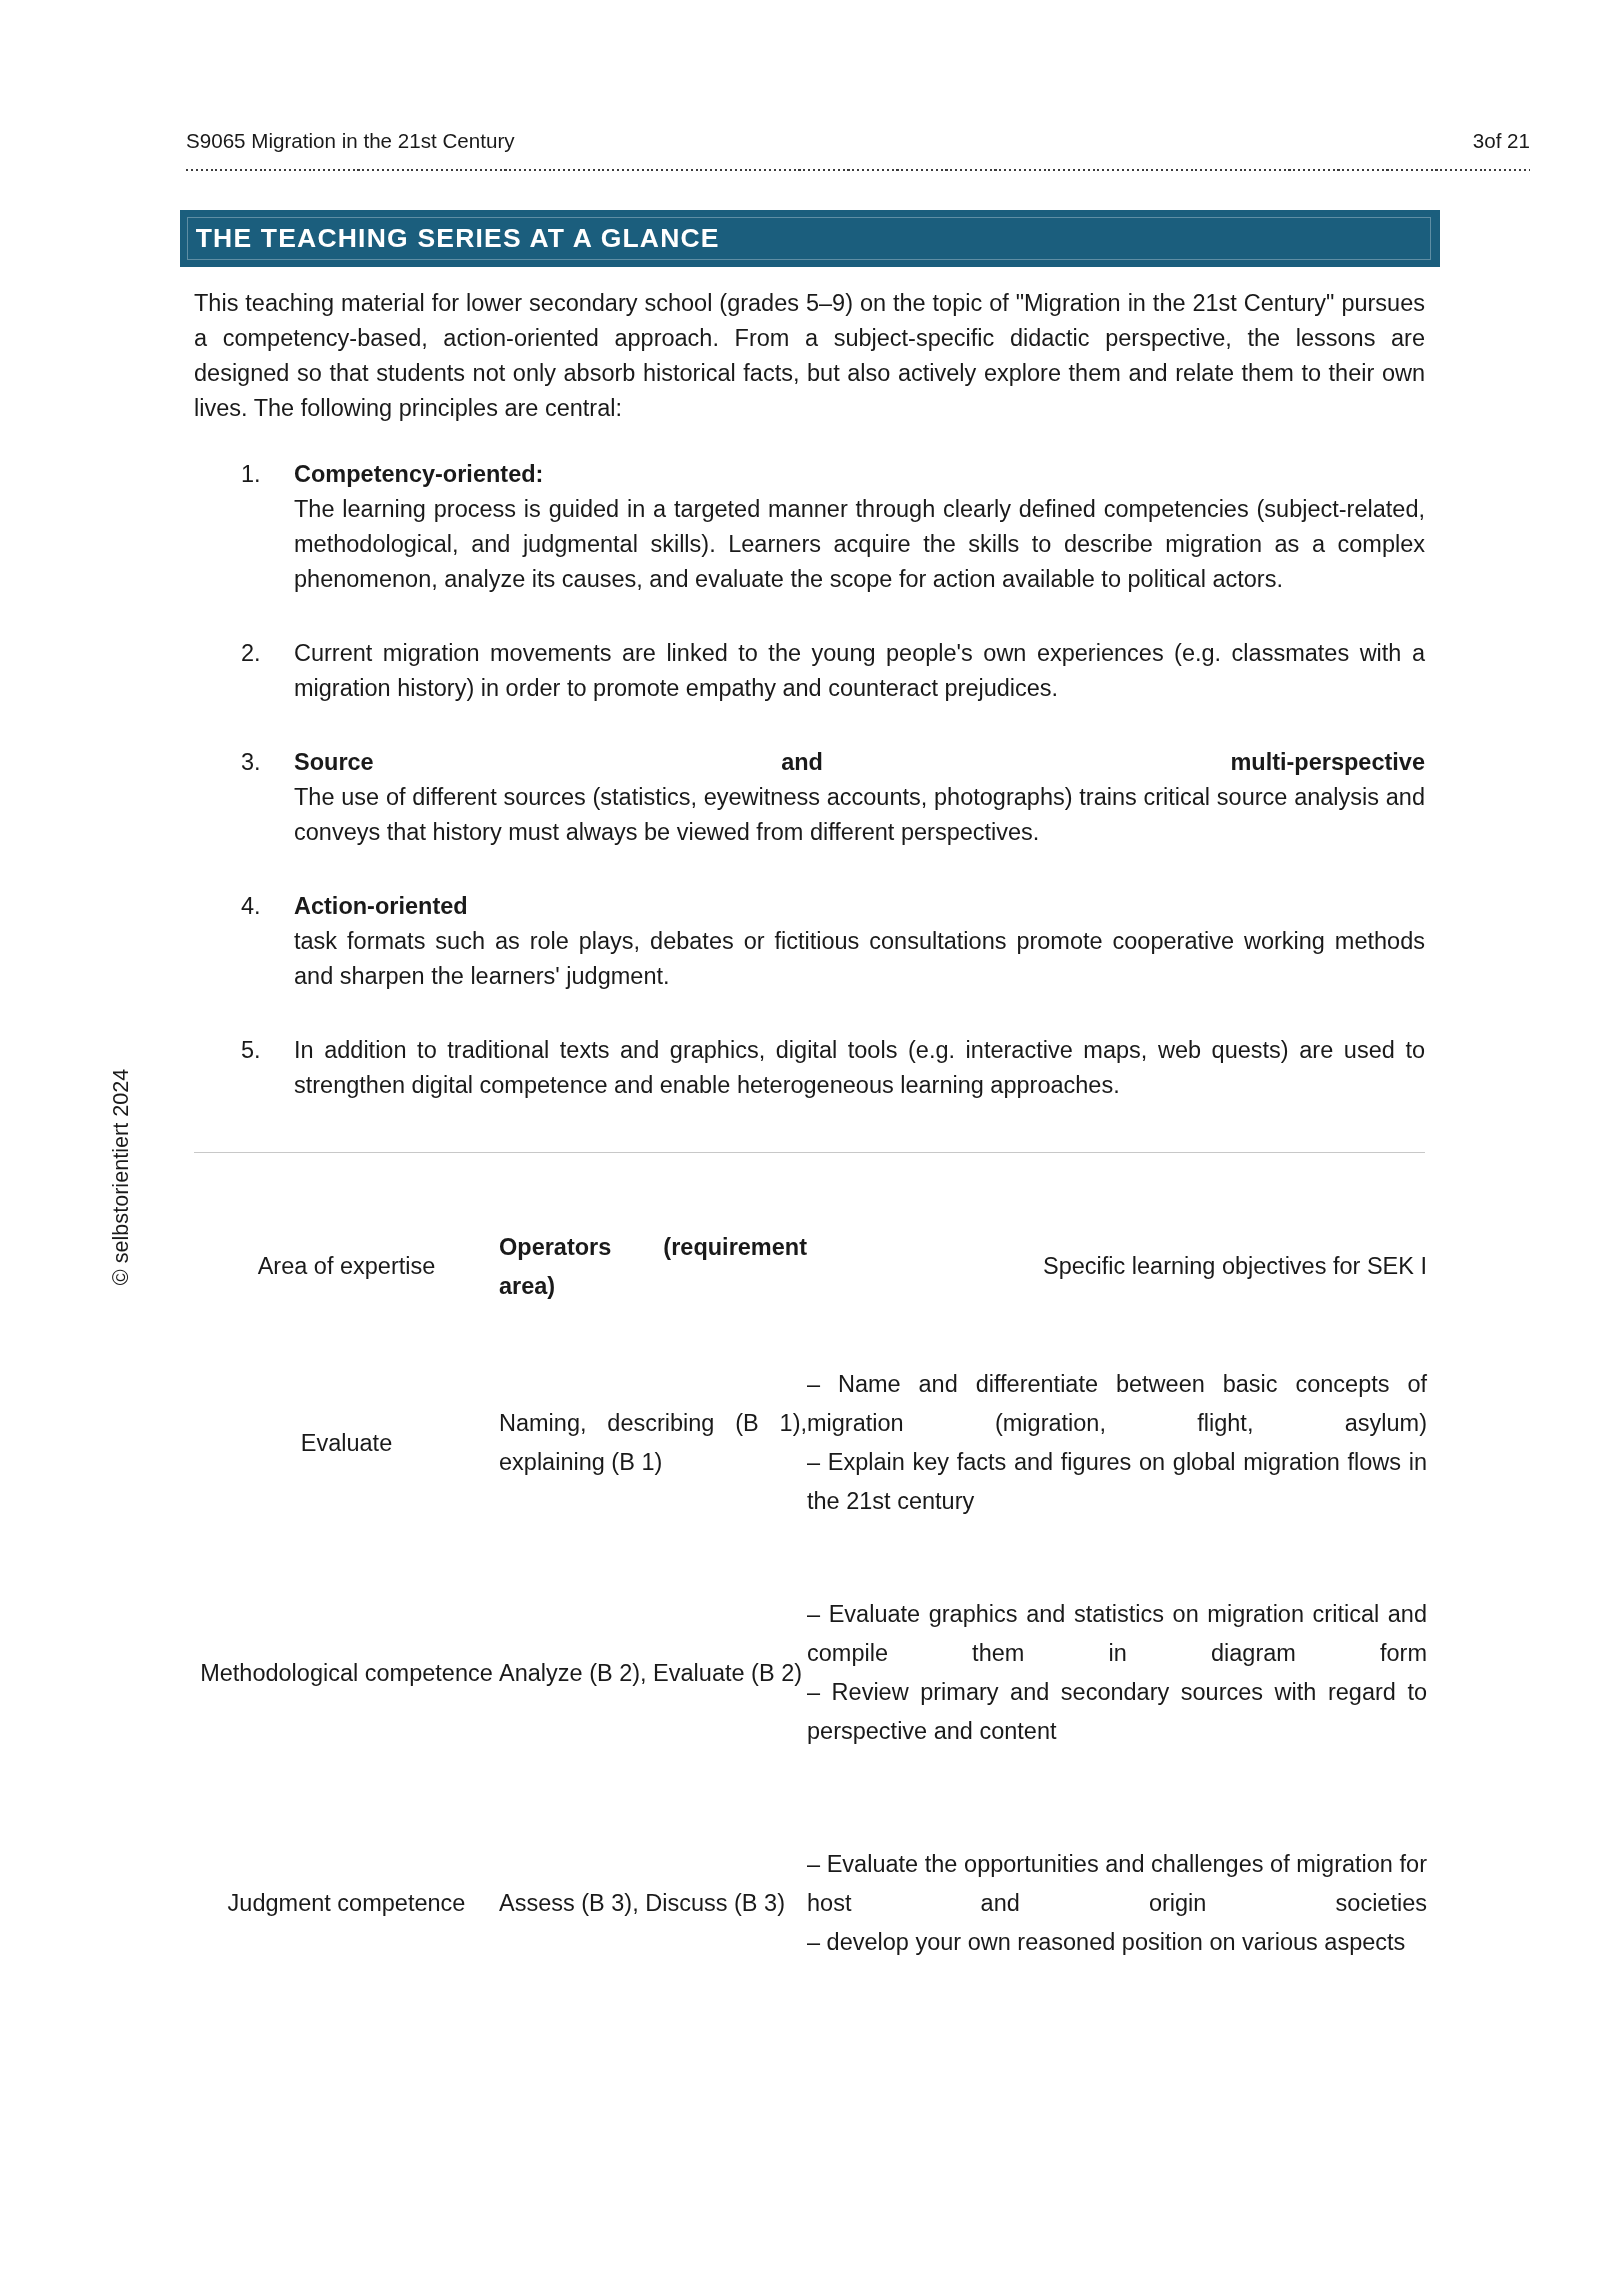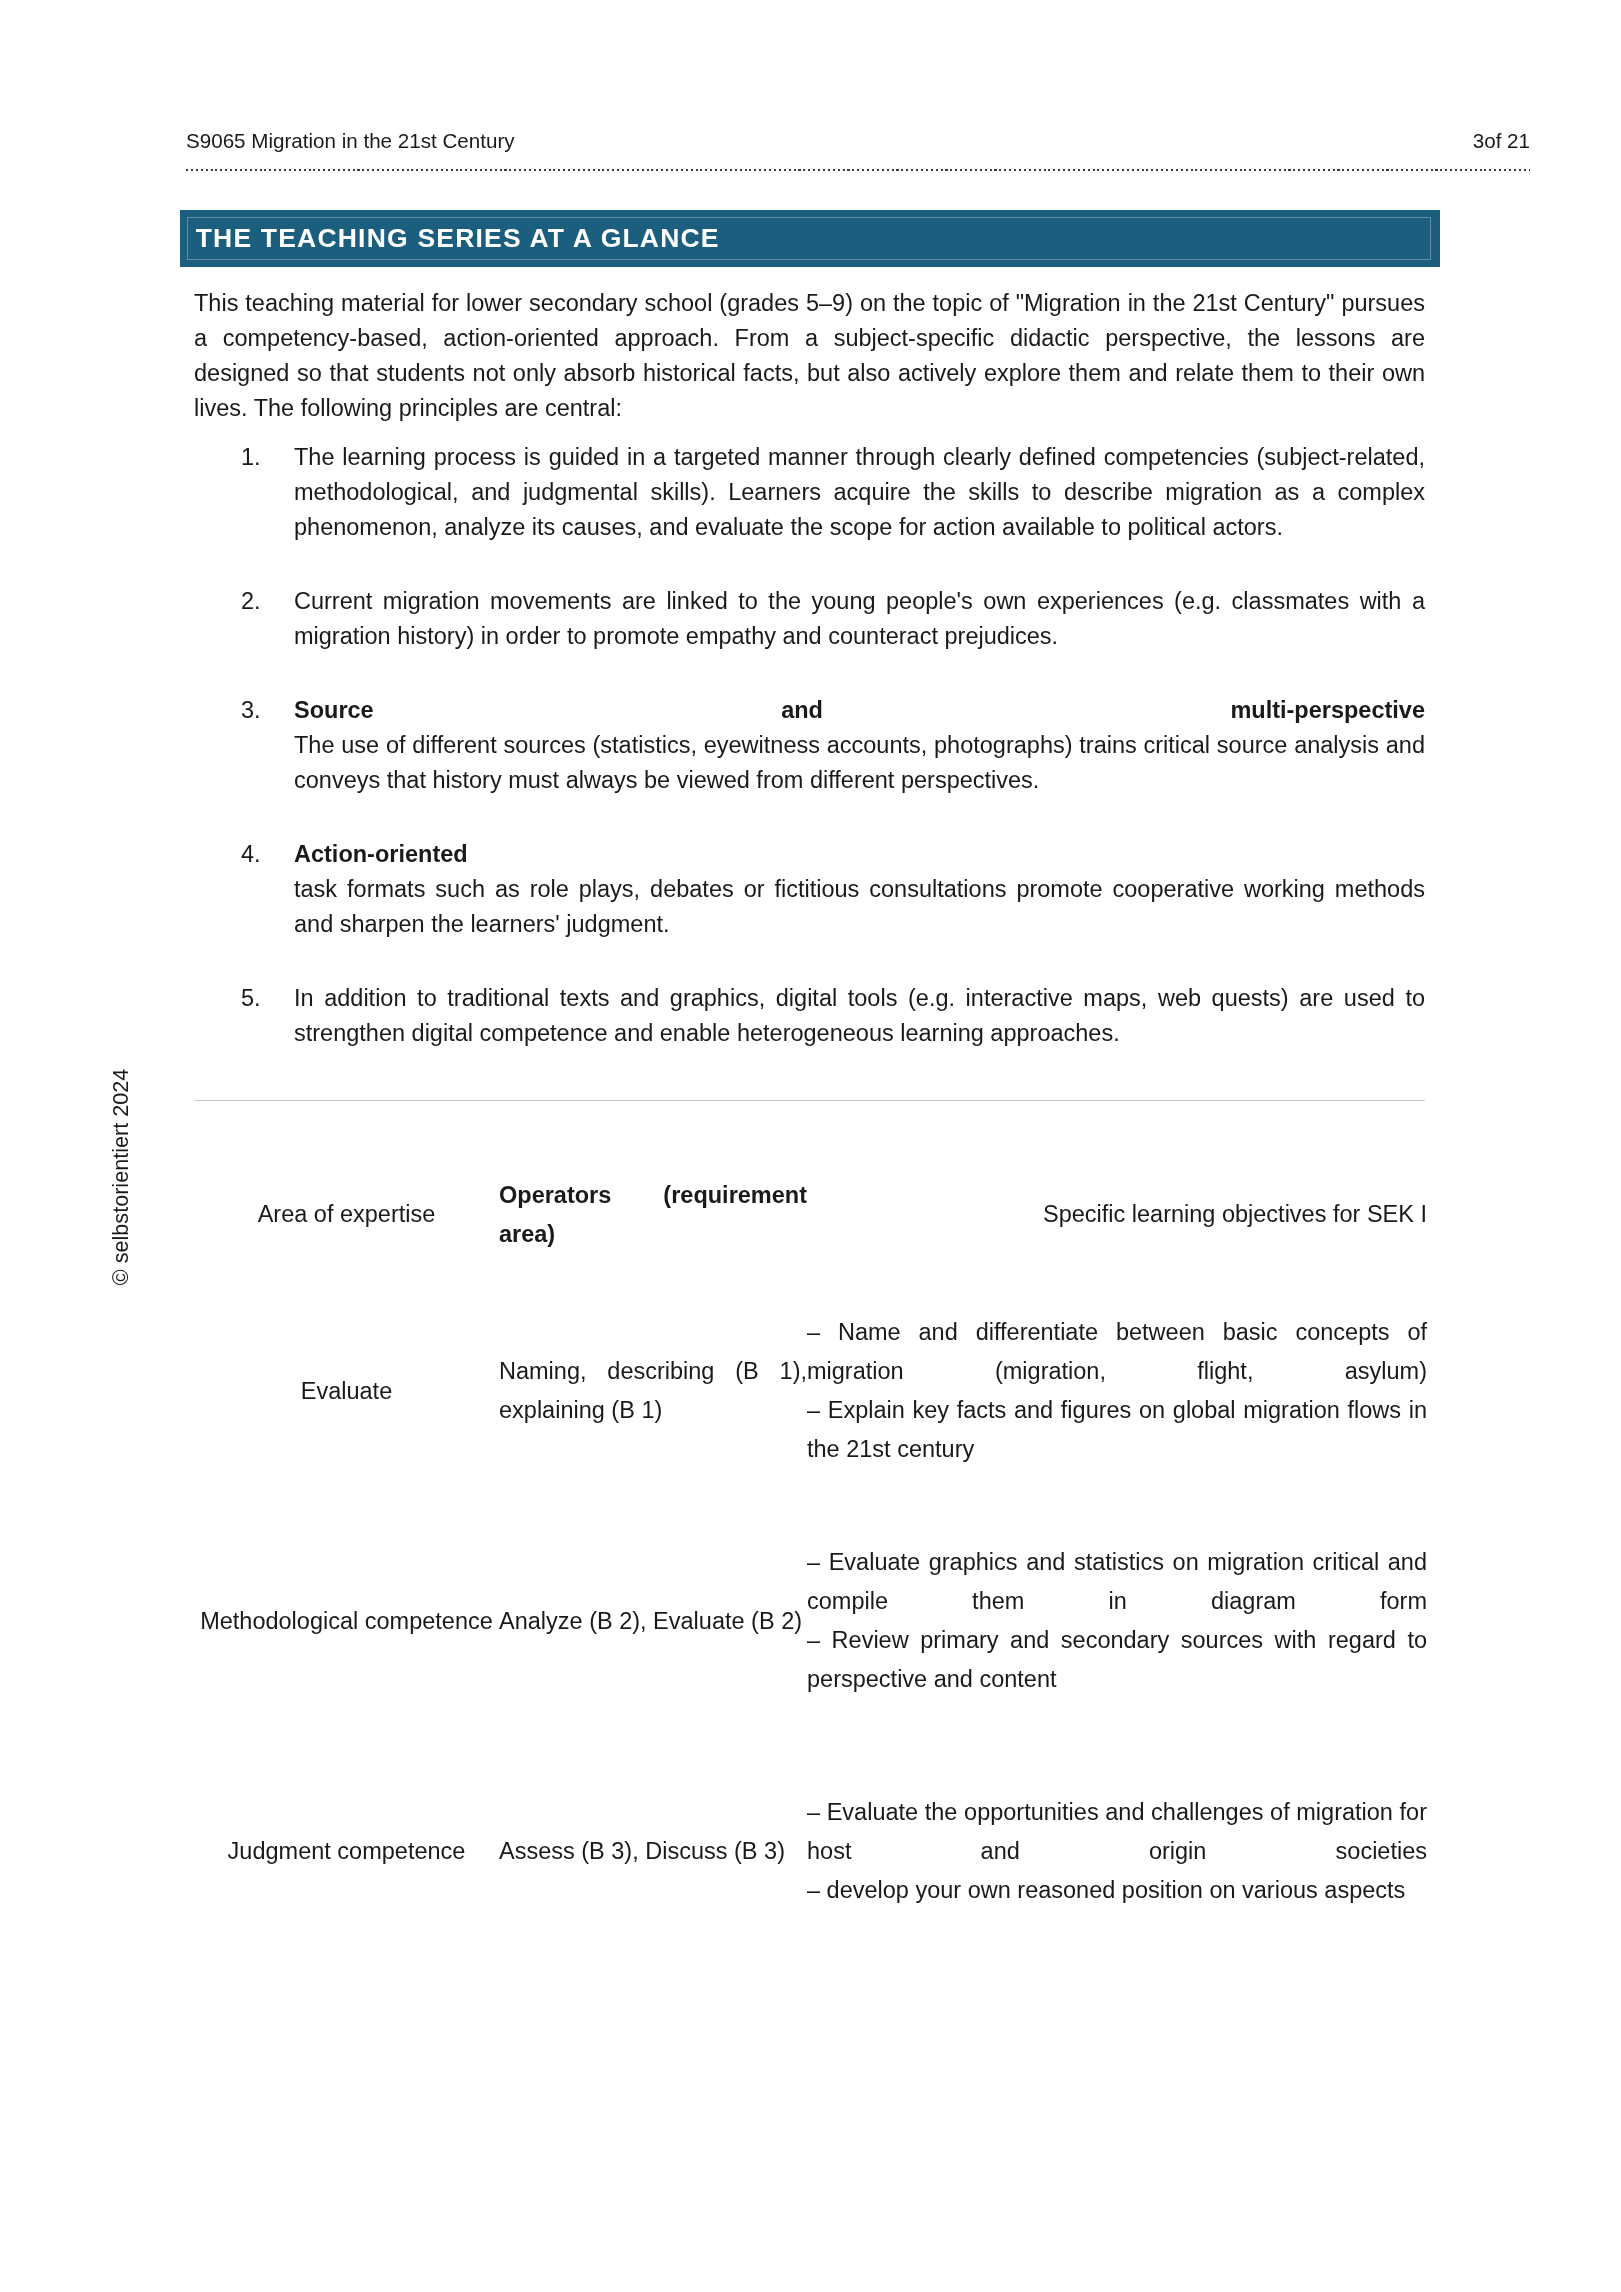--- a/index.html
+++ b/index.html
@@ -59,21 +59,21 @@
   
   .main {
     position: absolute;
     left: 194px; top: 286px;
     width: 1231px;
     font-size: 23.5px;
     line-height: 35px;
   }
   .intro {
     text-align: justify;
-    margin-bottom: 14px;
+    margin-bottom: 31px;
   }
 
   
   .principle { display: flex; margin-bottom: 39px; }
   .principle-num {
     width: 100px;
     padding-left: 47px;
     flex: 0 0 100px;
   }
   .principle-content { flex: 1 1 auto; min-width: 0; }
@@ -146,20 +146,21 @@
 
   <div class="main">
 
     <p class="intro">This teaching material for lower secondary school (grades 5–9) on the topic of "Migration in the 21st Century" pursues a competency-based, action-oriented approach. From a subject-specific didactic perspective, the lessons are designed so that students not only absorb historical facts, but also actively explore them and relate them to their own lives. The following principles are central:</p>
 
     <div class="principles">
 
       <div class="principle">
         <span class="principle-num">1.</span>
         <div class="principle-content">
+          <div class="principle-heading">Competency-oriented:</div>
           <div class="principle-body">The learning process is guided in a targeted manner through clearly defined competencies (subject-related, methodological, and judgmental skills). Learners acquire the skills to describe migration as a complex phenomenon, analyze its causes, and evaluate the scope for action available to political actors.</div>
         </div>
       </div>
 
       <div class="principle">
         <span class="principle-num">2.</span>
         <div class="principle-content">
           <div class="principle-body">Current migration movements are linked to the young people's own experiences (e.g. classmates with a migration history) in order to promote empathy and counteract prejudices.</div>
         </div>
       </div>

